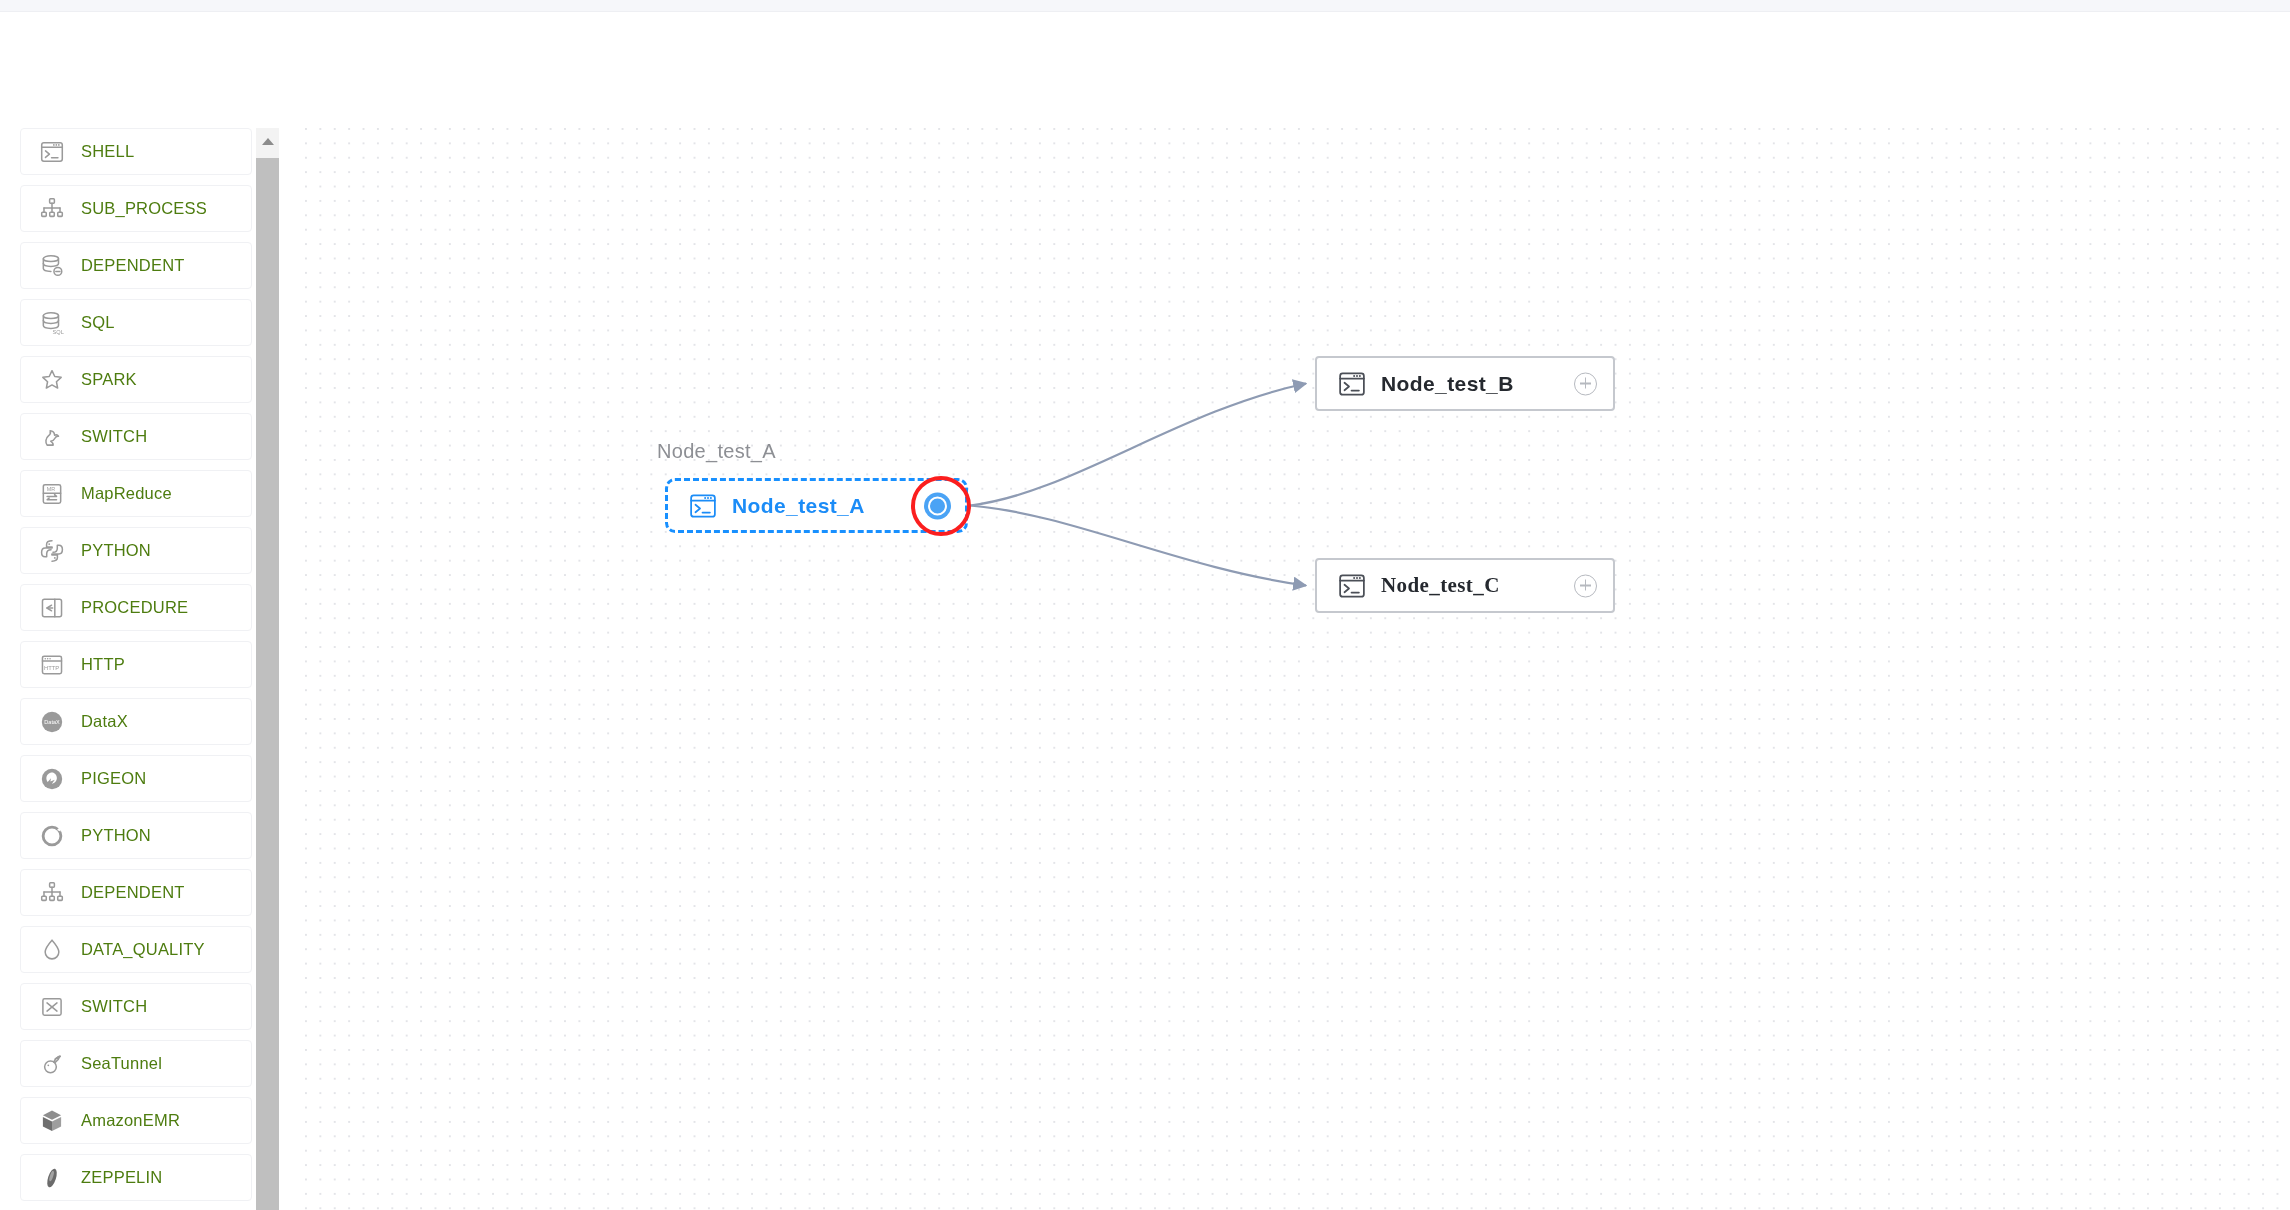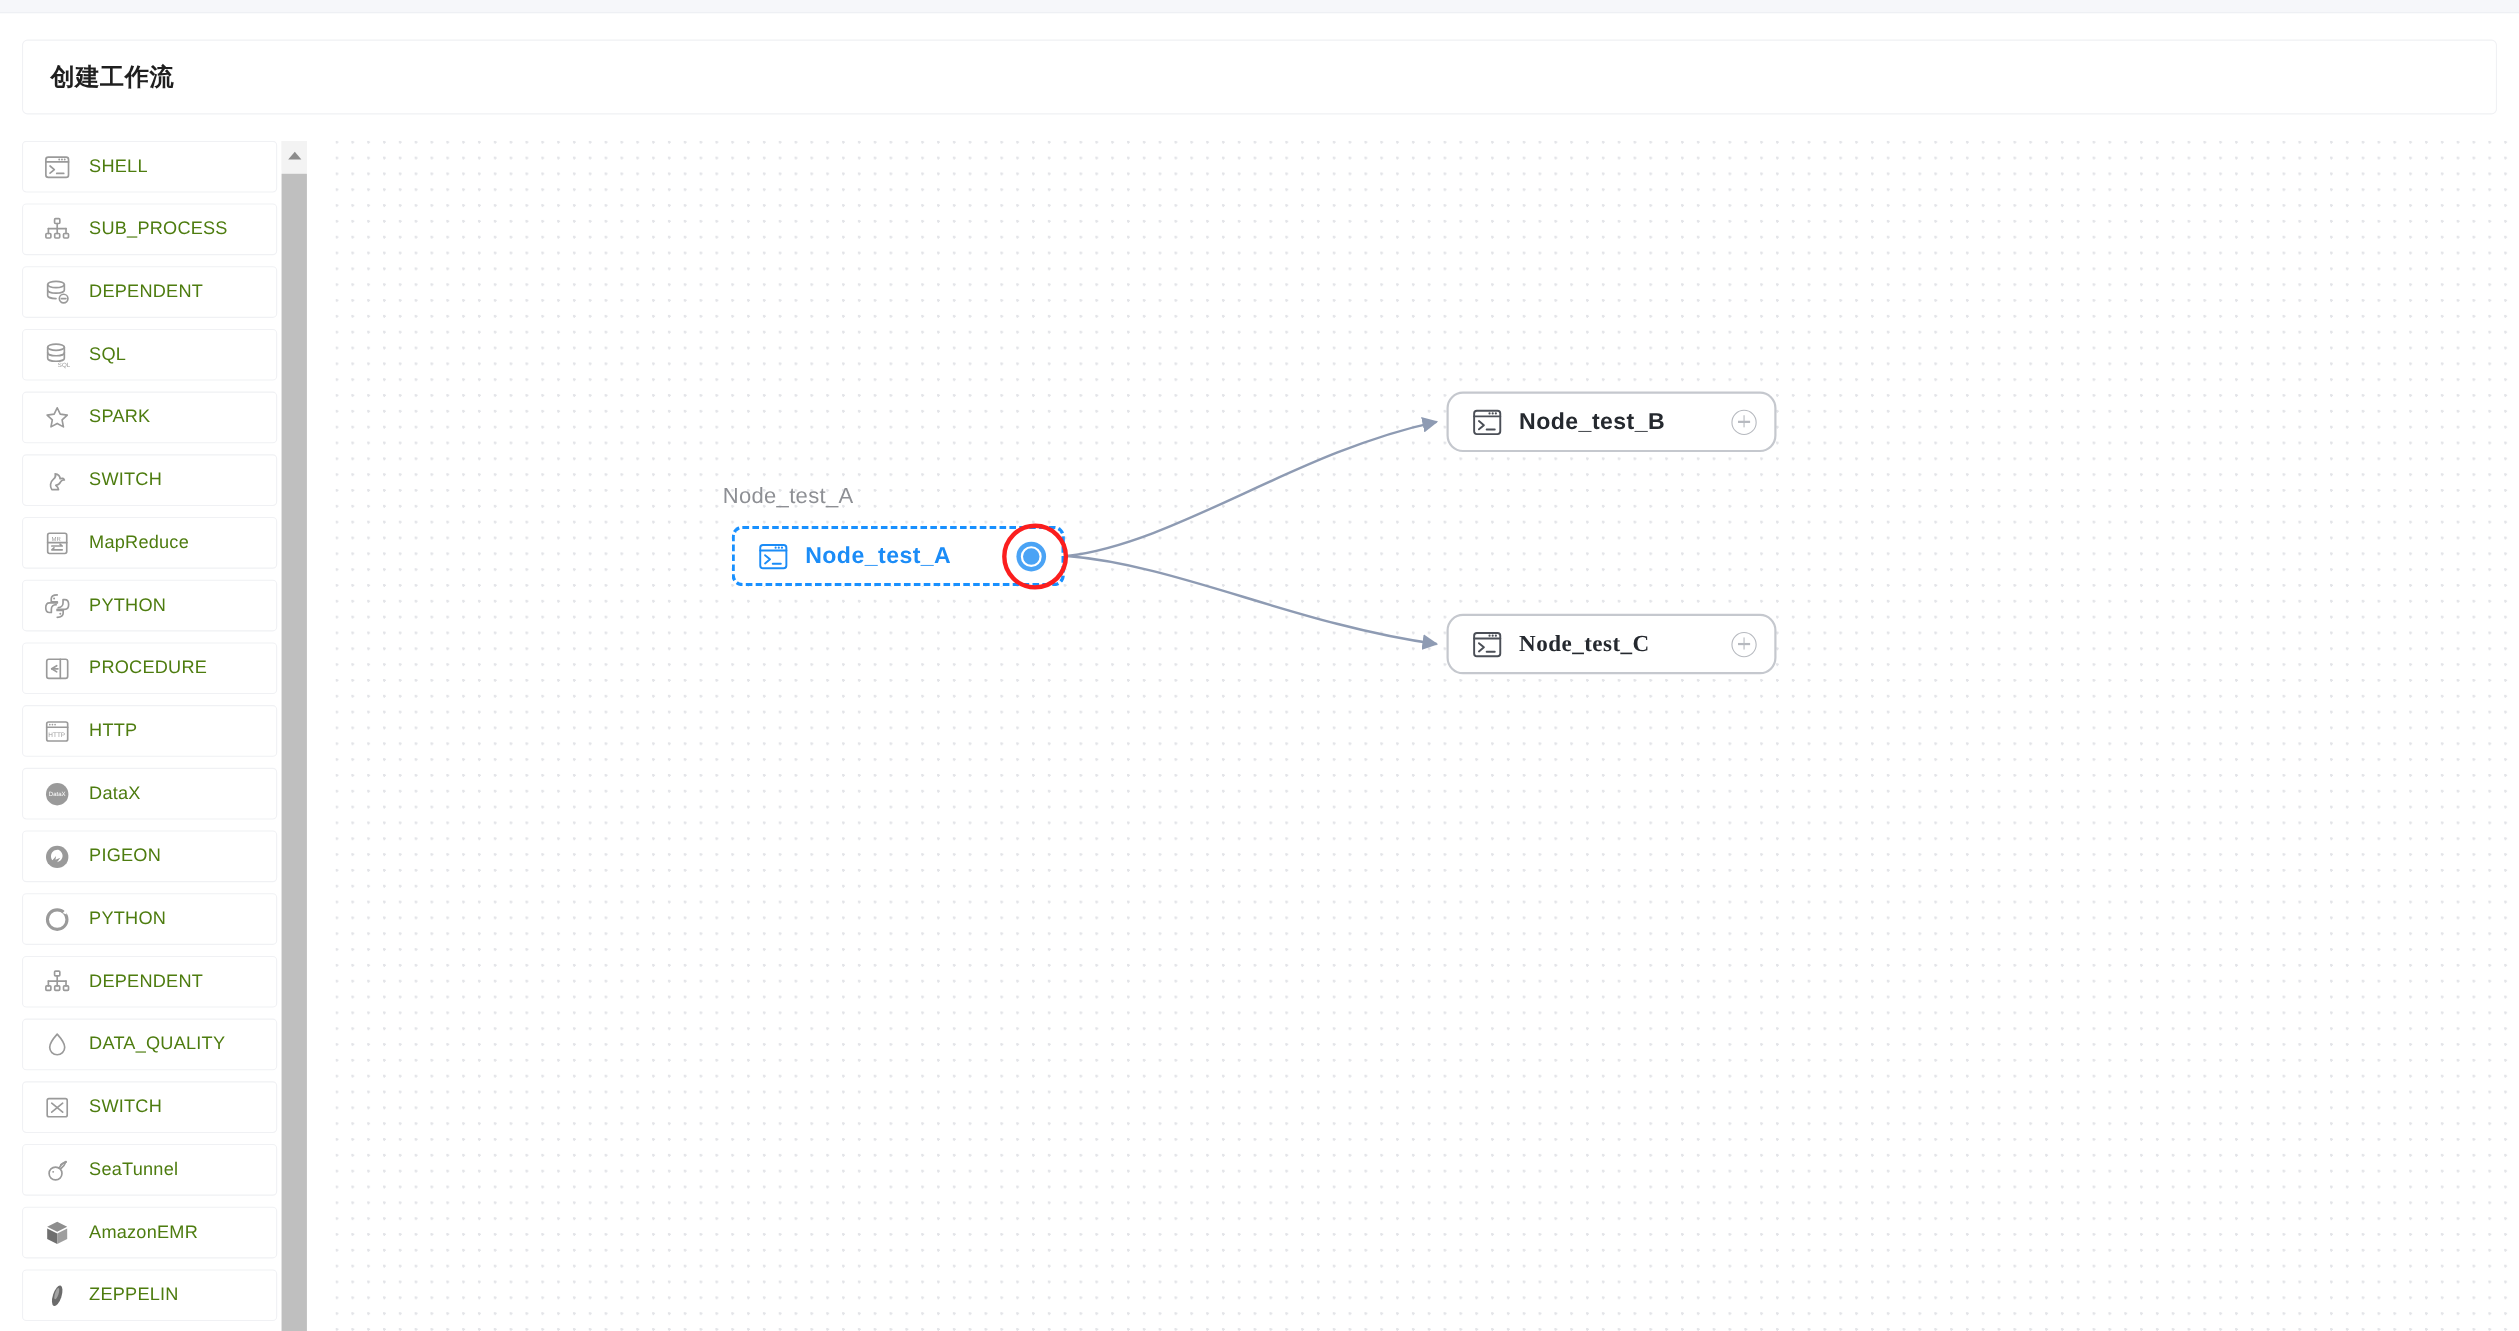--- a/index.html
+++ b/index.html
@@ -158,21 +158,21 @@
     pointer-events: none;
   }
 
   
   .node {
     position: absolute;
     box-sizing: border-box;
     display: flex;
     align-items: center;
     background: #ffffff;
-    border-radius: 15px;
+    border-radius: 4px;
     cursor: move;
   }
   .node-plain {
     border: 2px solid #c5c8ce;
   }
   .node-selected {
     border: 3px dashed #1890ff;
     border-radius: 10px;
   }
   .node-icon {
@@ -255,23 +255,20 @@
     pointer-events: none;
   }
 </style>
 </head>
 <body>
 
 <div id="app">
 
   <div class="top-strip"></div>
 
-  <div class="header-card">
-    <div class="header-title">创建工作流</div>
-  </div>
 
   <div class="sidebar">
     <div class="sidebar-list" id="palette-list">
         <div class="palette-item">
           <span class="palette-icon">
             <svg width="26" height="26" viewBox="0 0 24 24" fill="none" stroke="#9a9a9a" stroke-width="1.4" stroke-linecap="round" stroke-linejoin="round">
               <rect x="2.5" y="3.5" width="19" height="17" rx="2"></rect>
               <line x1="2.5" y1="7.6" x2="21.5" y2="7.6"></line>
               <circle cx="16" cy="5.5" r="0.8" fill="#9a9a9a" stroke="none"></circle>
               <circle cx="18.3" cy="5.5" r="0.8" fill="#9a9a9a" stroke="none"></circle>

